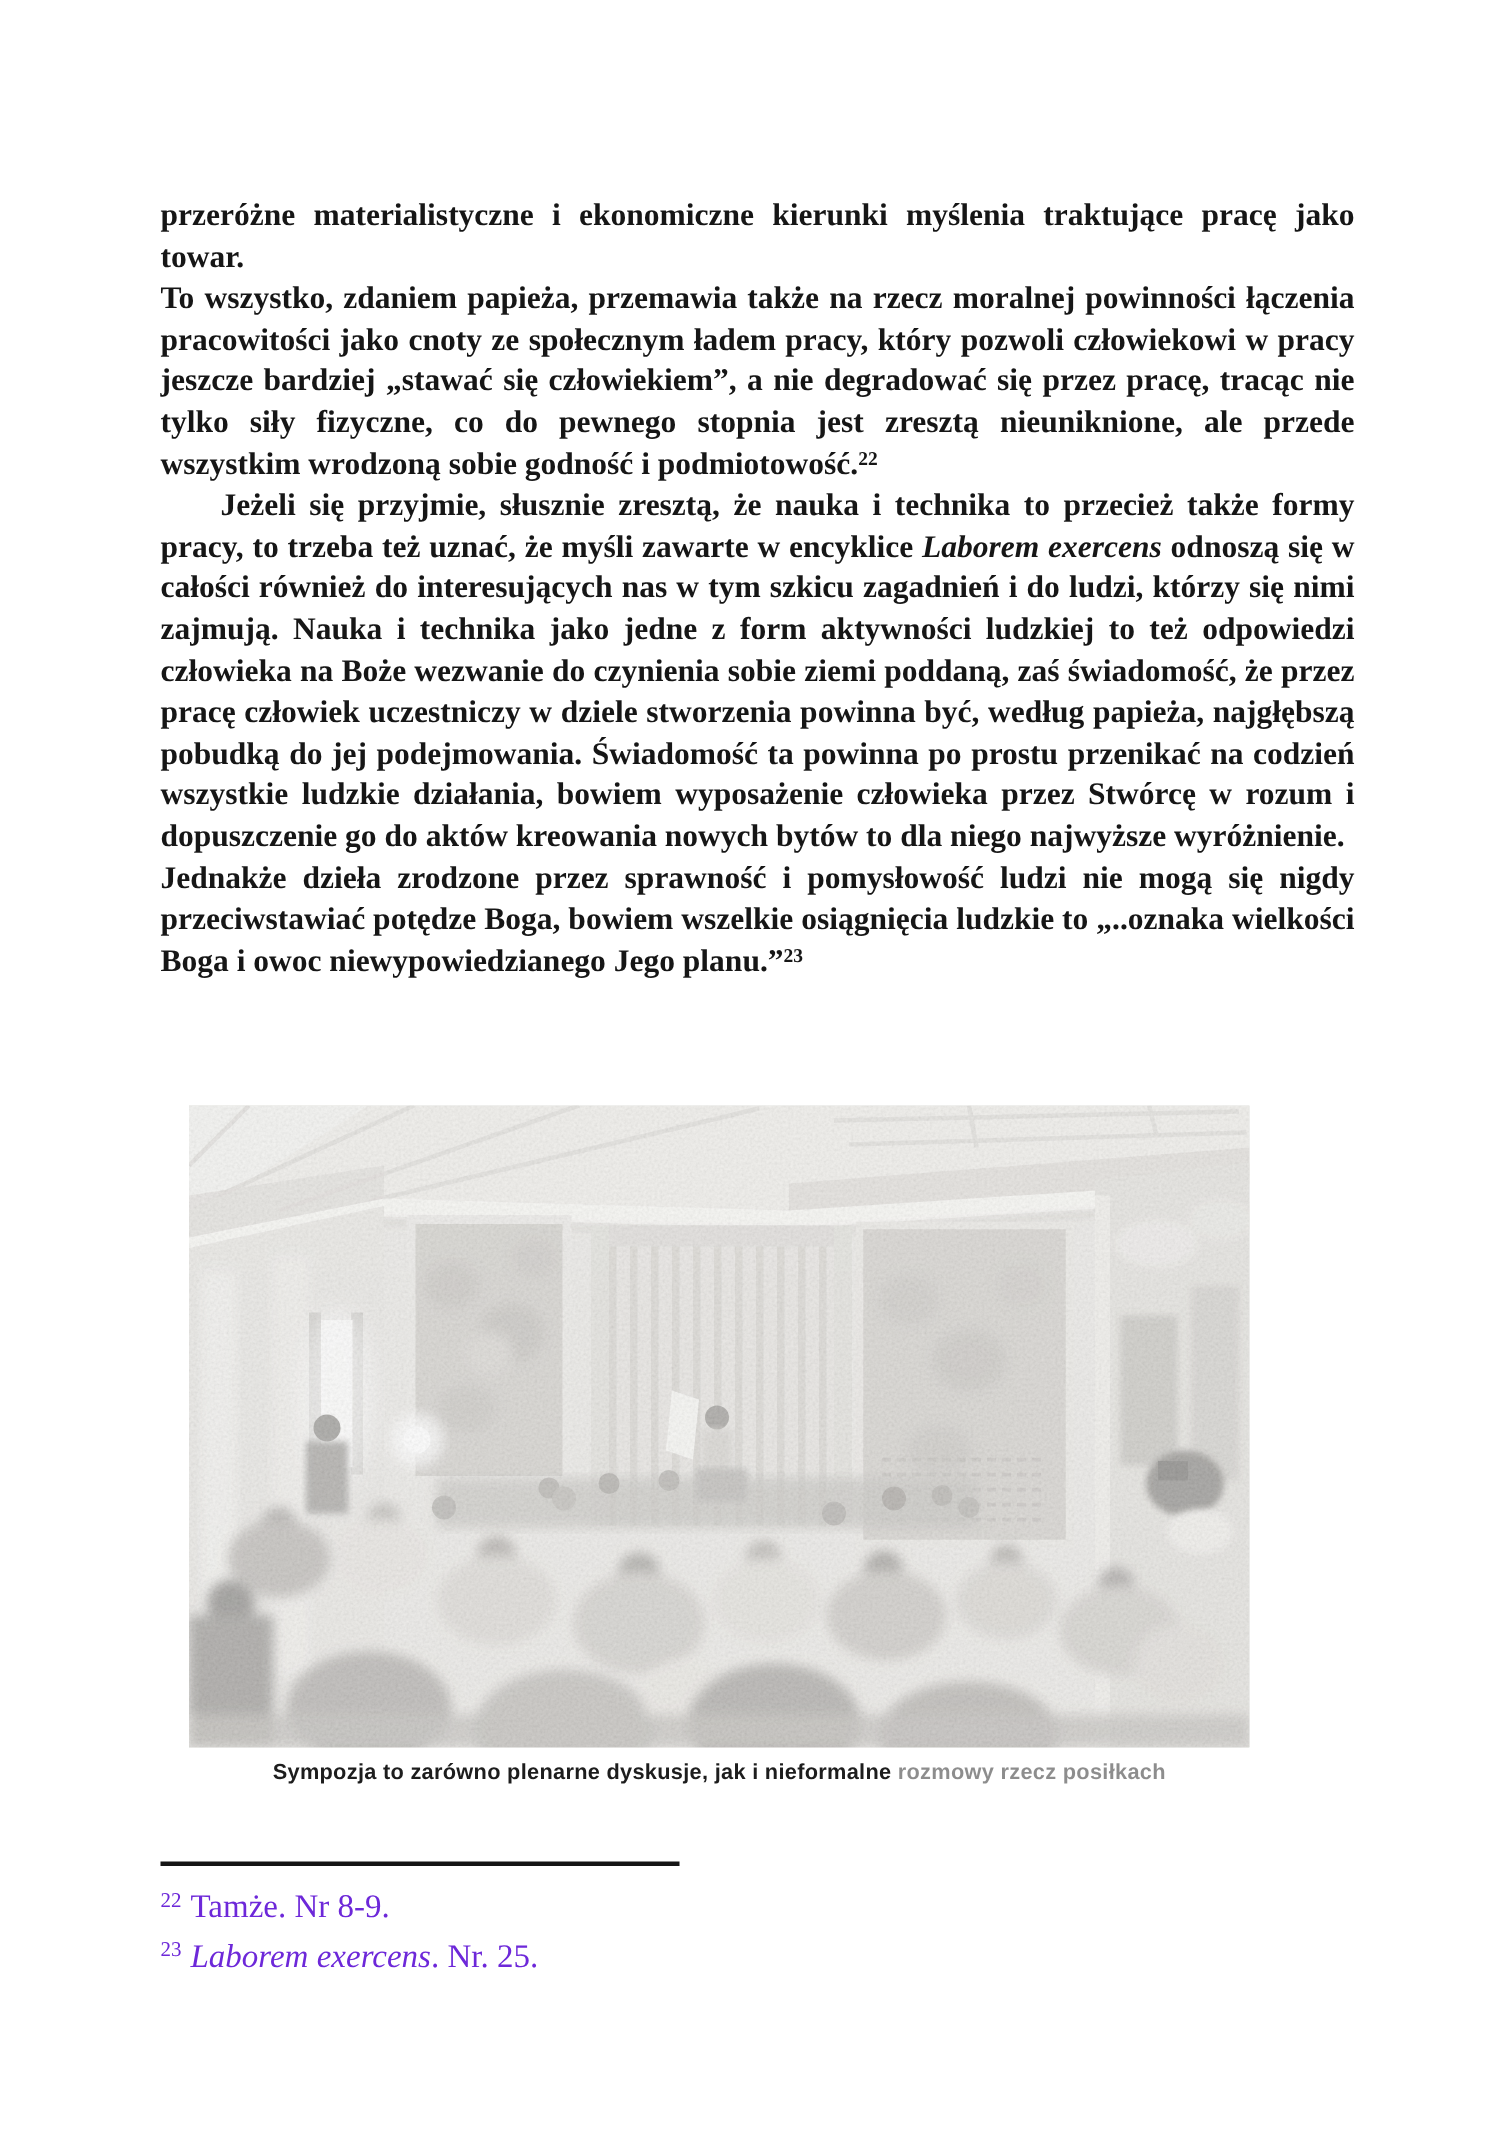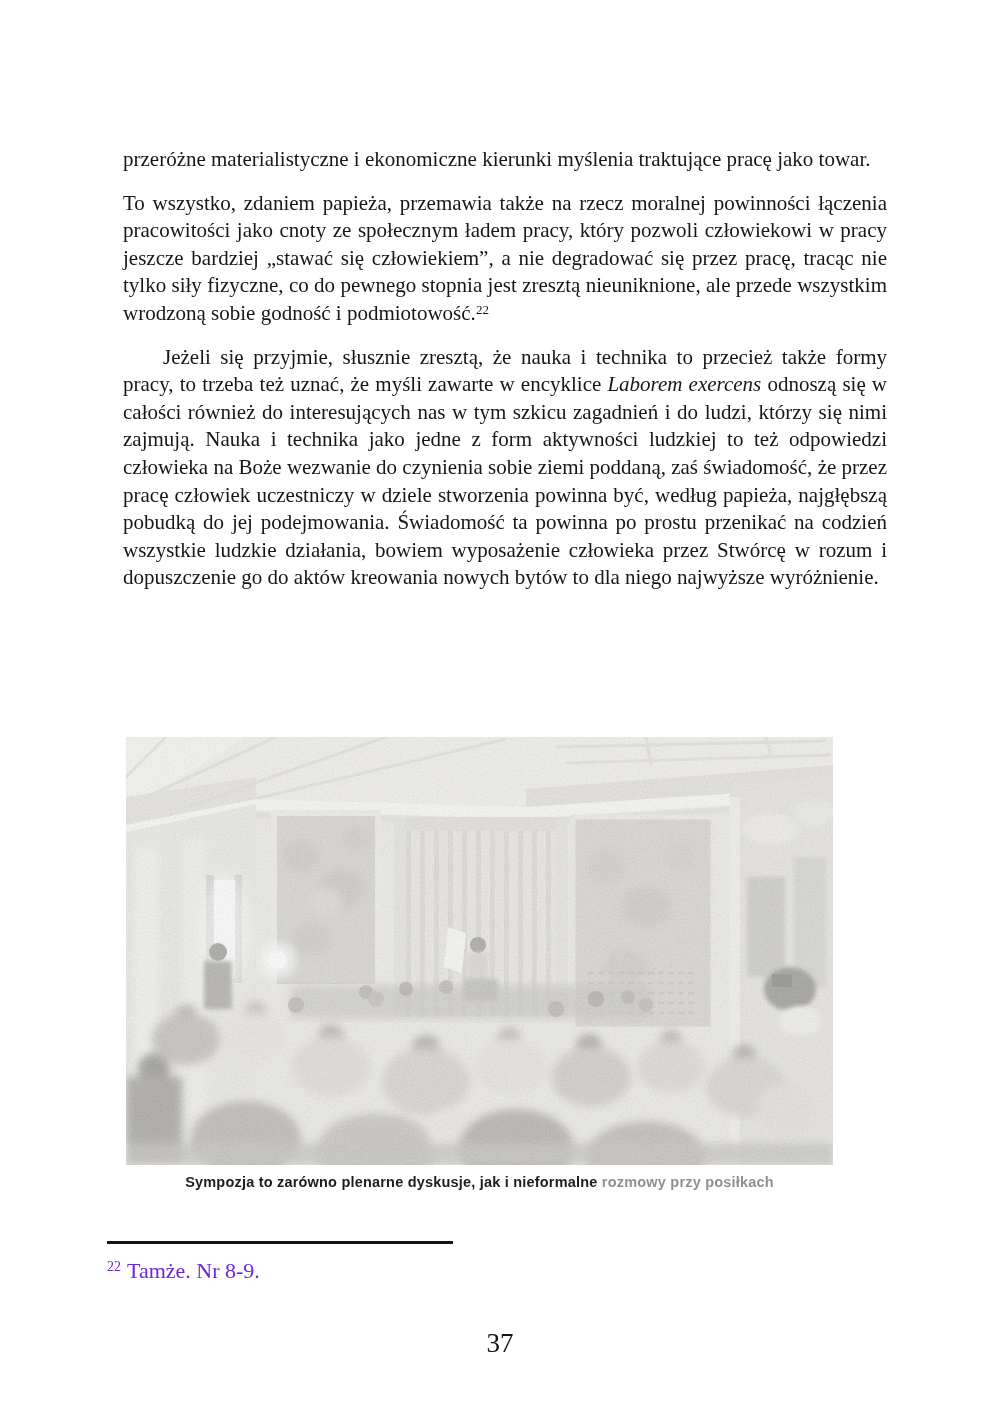--- a/index.html
+++ b/index.html
@@ -4,21 +4,21 @@
 <style>
   html,body{margin:0;padding:0;}
   body{background:#ffffff;width:1000px;height:1420px;position:relative;
        font-family:"Liberation Serif", serif;color:#1a1a1a;}
   .page{position:absolute;inset:0;width:1000px;height:1420px;background:#ffffff;overflow:hidden;}
 
   
   .body-text{position:absolute;left:107px;top:130px;width:796px;
              font-size:21px;line-height:27.6px;text-align:justify;
              color:#161616;}
-  .body-text p{margin:16px;padding:0;}
+  .body-text p{margin:0;padding:0;font-weight:bold;}
   .para.indent{text-indent:40px;}
   sup.fnref{font-size:13px;line-height:0;vertical-align:6px;letter-spacing:0;}
 
   
   figure.photo-figure{position:absolute;left:126px;top:737px;width:707px;margin:0;padding:0;}
   .photo{width:707px;height:428px;overflow:hidden;background:#e7e5e1;}
   figcaption{margin-top:6px;width:707px;text-align:center;
              font-family:"Liberation Sans", sans-serif;font-weight:700;
              font-size:14.5px;line-height:22px;color:#1d1d1d;letter-spacing:.2px;}
   .cap-faded{opacity:.5;filter:blur(.4px);}
@@ -36,20 +36,21 @@
 </style>
 </head>
 <body>
 
 <div class="page">
 
   <div class="body-text">
     <p class="para">przeróżne materialistyczne i ekonomiczne kierunki myślenia traktujące pracę jako towar.</p>
     <p class="para"><span>To wszystko, zdaniem papieża, przemawia także na rzecz moralnej powinności łączenia pracowitości jako cnoty ze społecznym ładem pracy, który pozwoli człowiekowi w pracy jeszcze bardziej „stawać się człowiekiem”, a nie degradować się przez pracę, tracąc nie tylko siły fizyczne, co do pewnego stopnia jest zresztą nieuniknione, ale przede wszystkim wrodzoną sobie godność i podmiotowość.</span><sup class="fnref">22</sup></p>
     <p class="para indent"><span>Jeżeli się przyjmie, słusznie zresztą, że nauka i technika to przecież także formy pracy, to trzeba też uznać, że myśli zawarte w encyklice </span><i>Laborem exercens</i><span> odnoszą się w całości również do interesujących nas w tym szkicu zagadnień i do ludzi, którzy się nimi zajmują. Nauka i technika jako jedne z form aktywności ludzkiej to też odpowiedzi człowieka na Boże wezwanie do czynienia sobie ziemi poddaną, zaś świadomość, że przez pracę człowiek uczestniczy w dziele stworzenia powinna być, według papieża, najgłębszą pobudką do jej podejmowania. Świadomość ta powinna po prostu przenikać na codzień wszystkie ludzkie działania, bowiem wyposażenie człowieka przez Stwórcę w rozum i dopuszczenie go do aktów kreowania nowych bytów to dla niego najwyższe wyróżnienie.</span></p>
+    <p class="para"><span>Jednakże dzieła zrodzone przez sprawność i pomysłowość ludzi nie mogą się nigdy przeciwstawiać potędze Boga, bowiem wszelkie osiągnięcia ludzkie to „..oznaka wielkości Boga i owoc niewypowiedzianego Jego planu.”</span><sup class="fnref">23</sup></p>
   </div>
 
   <figure class="photo-figure">
     <div class="photo">
       <svg width="707" height="428" viewBox="0 0 707 428" preserveAspectRatio="none">
         <defs>
           <filter id="b2">
               <feGaussianBlur stdDeviation="2"></feGaussianBlur>
             </filter>
           <filter id="b4">
@@ -197,25 +198,25 @@
           <ellipse cx="520" cy="420" rx="60" ry="36" fill="#aaa7a3"></ellipse>
           <ellipse cx="660" cy="372" rx="30" ry="26" fill="#dad7d2"></ellipse>
           <rect x="0" y="406" width="707" height="22" fill="#b4b1ad" opacity="0.8"></rect>
         </g>
 
         <rect x="0" y="0" width="707" height="428" fill="#ffffff" opacity="0.28"></rect>
         <rect x="0" y="0" width="707" height="428" filter="url(#grain)" opacity="0.15"></rect>
       </svg>
     </div>
     <figcaption>
-      <div class="cap-line"><span>Sympozja to zarówno plenarne dyskusje, jak i nieformalne </span><span class="cap-faded">rozmowy przy posiłkach</span></div>
+      <div class="cap-line"><span>Sympozja to zarówno plenarne dyskusje, jak i nieformalne </span><span class="cap-faded">rozmowy rzecz posiłkach</span></div>
     </figcaption>
   </figure>
 
   <div class="footnote-rule"></div>
 
   <div class="footnotes">
     <p><sup>22</sup><span>Tamże. Nr 8-9.</span></p>
+    <p><sup>23</sup><i>Laborem exercens</i><span>. Nr. 25.</span></p>
   </div>
 
-  <div class="page-number">37</div>
 
 </div>
 
 </body></html>

